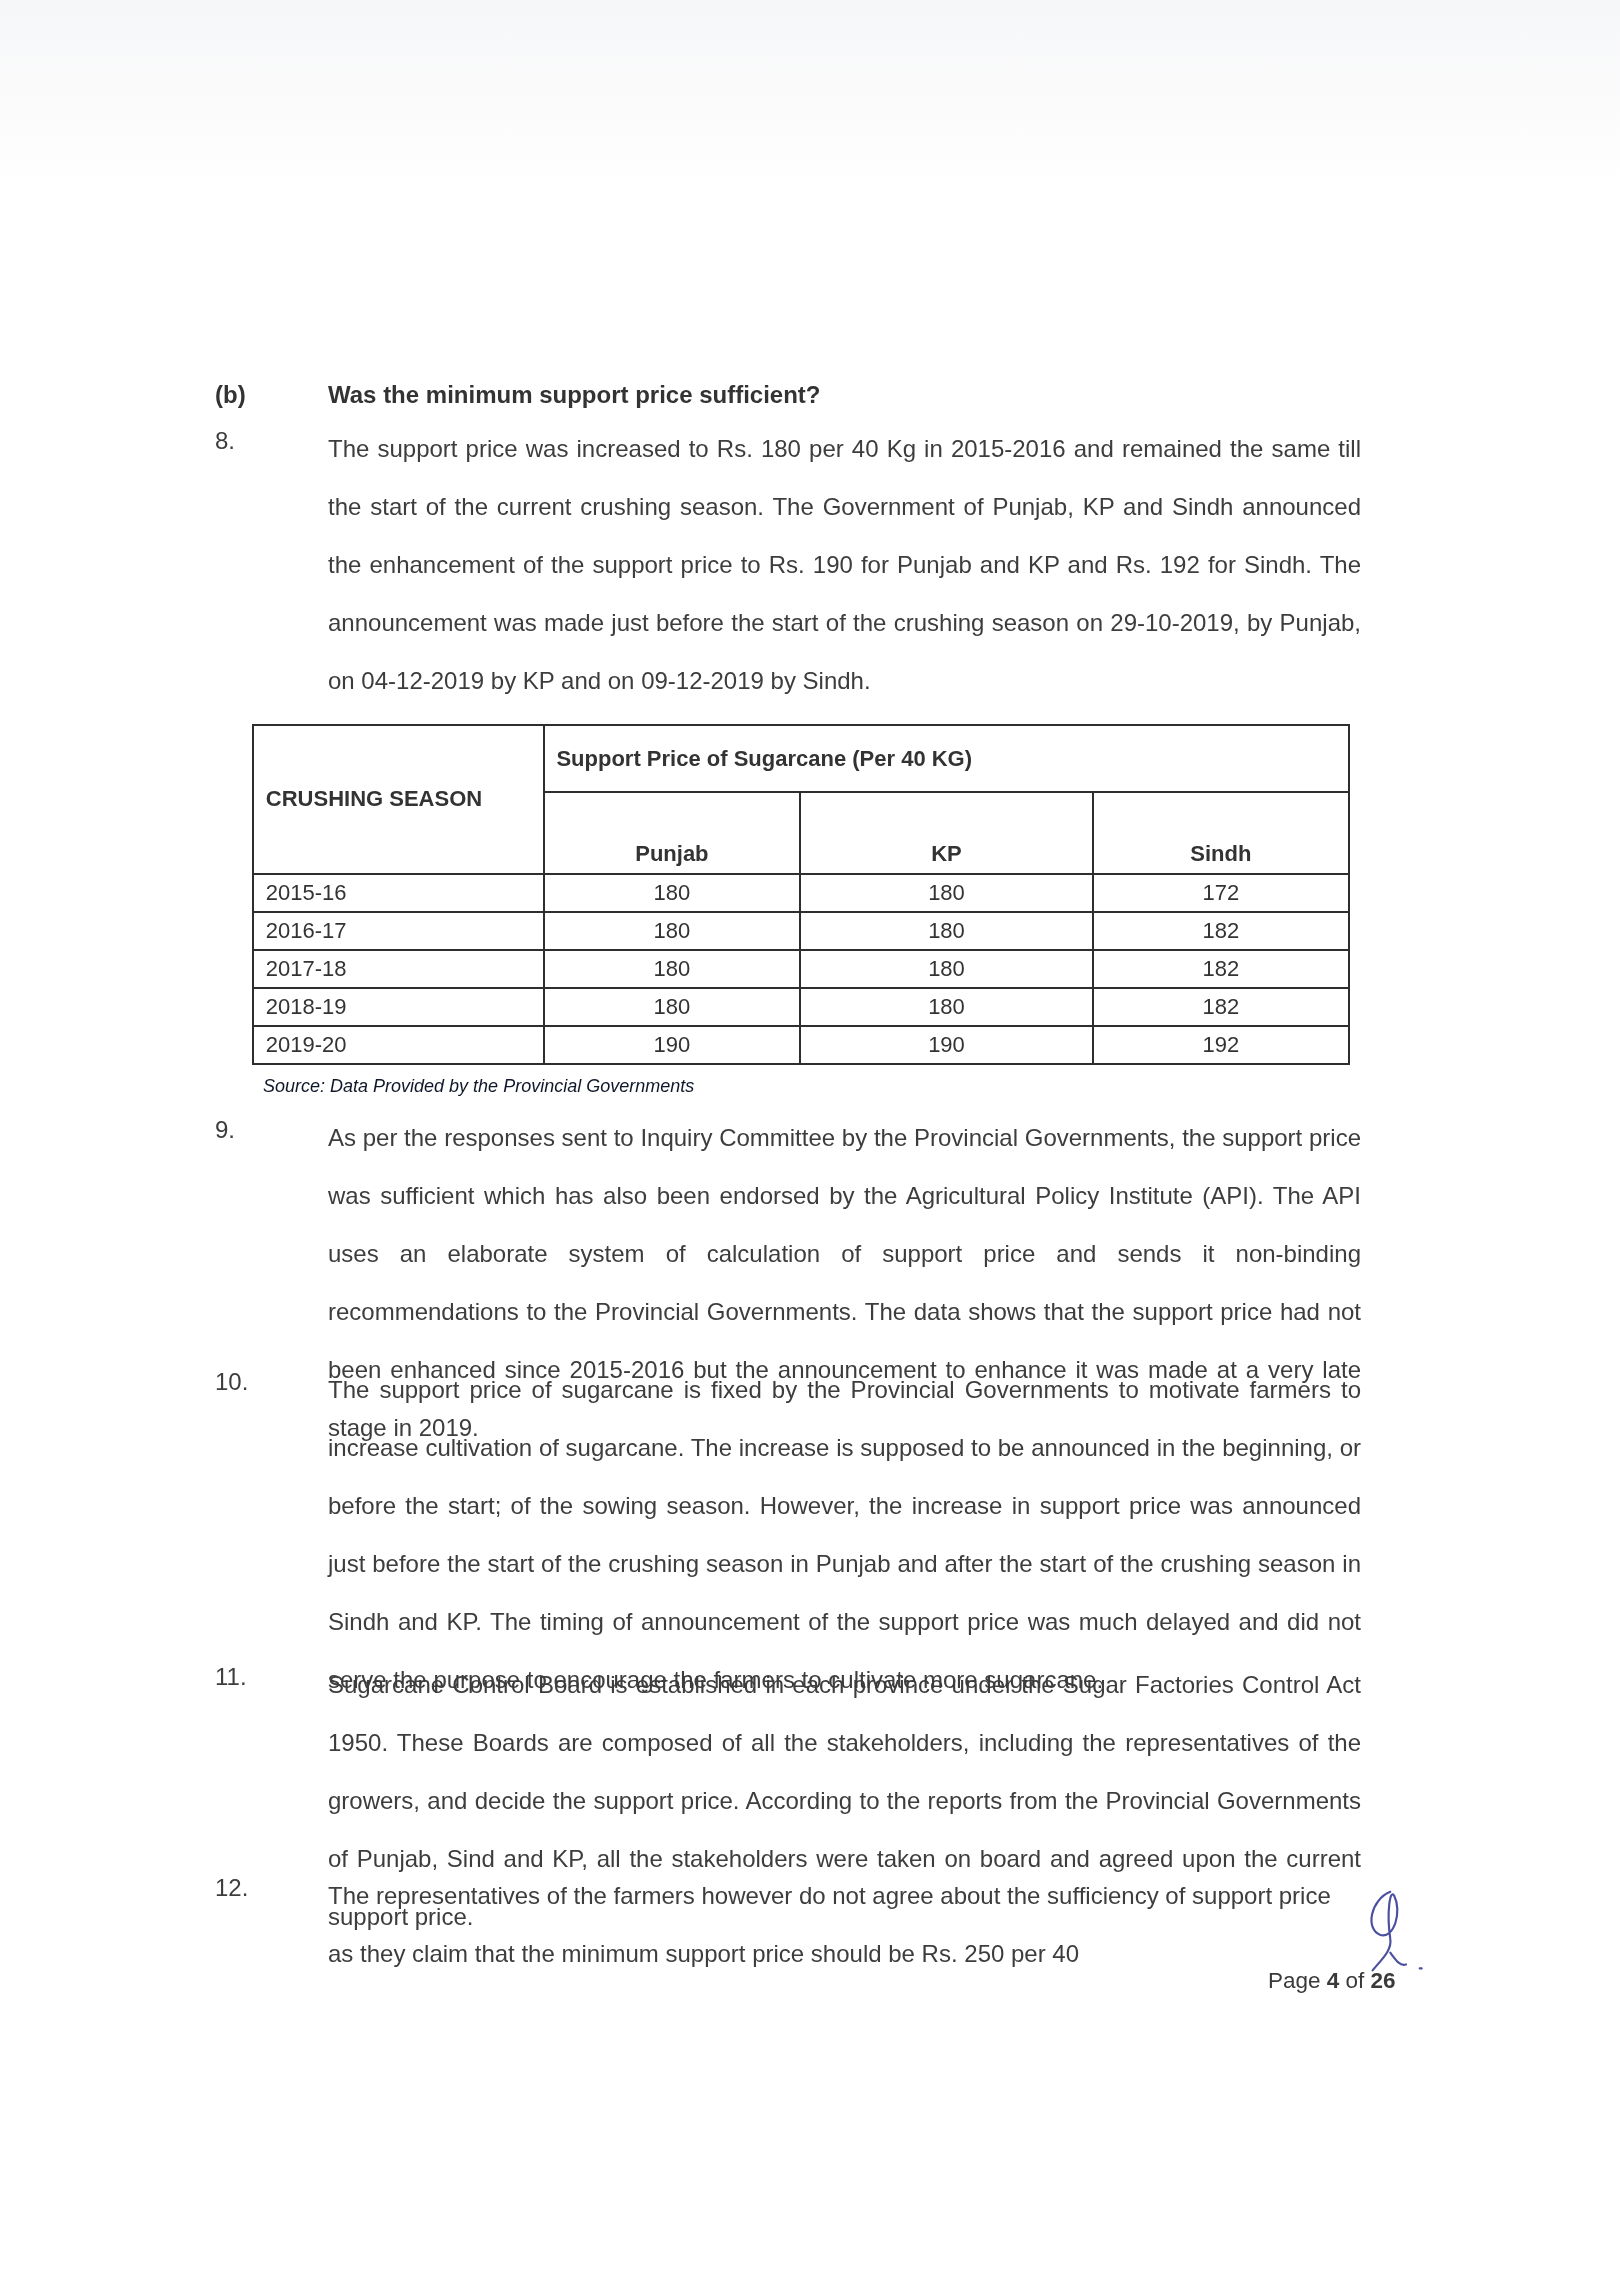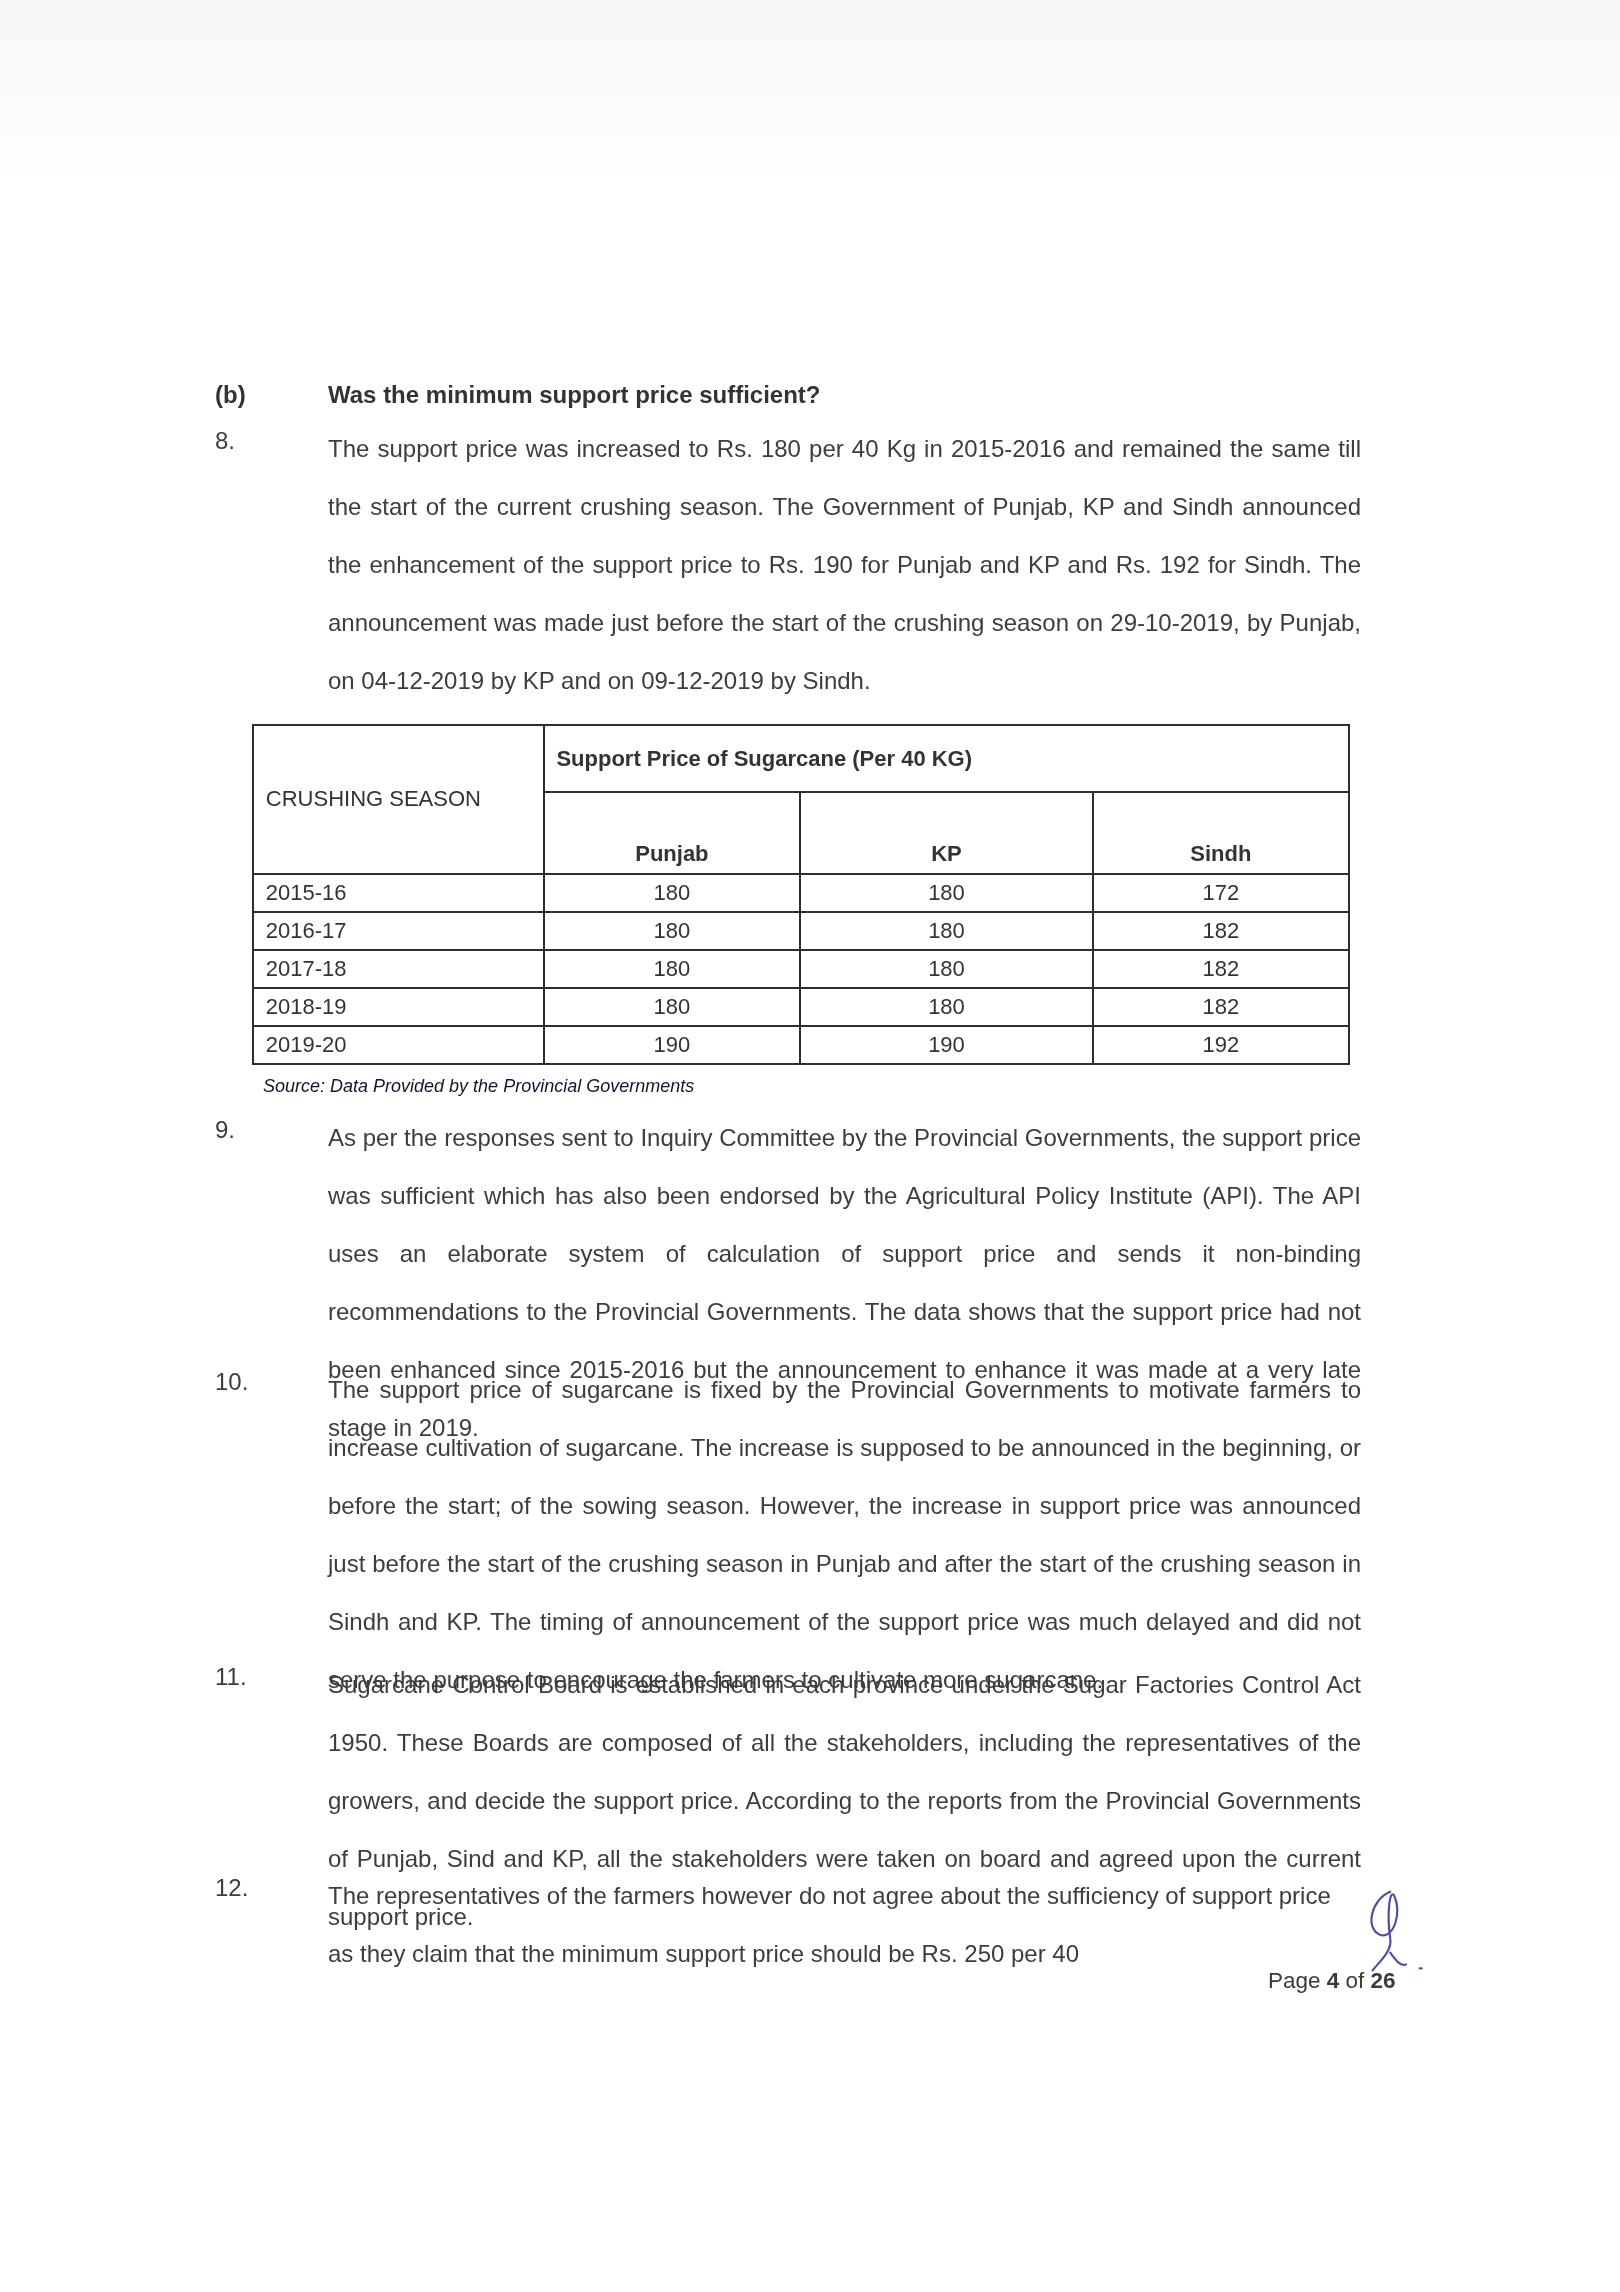--- a/index.html
+++ b/index.html
@@ -51,21 +51,21 @@
     width: 1098px;
     border-collapse: collapse;
     font-size: 22px; color: #333;
   }
   table.support td, table.support th {
     border: 2px solid #2e2e2e;
     padding: 0 11.8px;
     font-weight: normal;
   }
   table.support th.season-head {
-    width: 265px; text-align: left; font-weight: normal; vertical-align: middle;
+    width: 265px; text-align: left; font-weight: bold; vertical-align: middle;
   }
   table.support th.group-head {
     text-align: left; font-weight: bold; height: 65px; vertical-align: middle;
   }
   table.support th.col-head {
     text-align: center; font-weight: bold; height: 74px; vertical-align: bottom; padding-bottom: 5.9px;
   }
   table.support td { height: 36px; }
   table.support td.season { text-align: left; }
   table.support td.val { text-align: center; }

